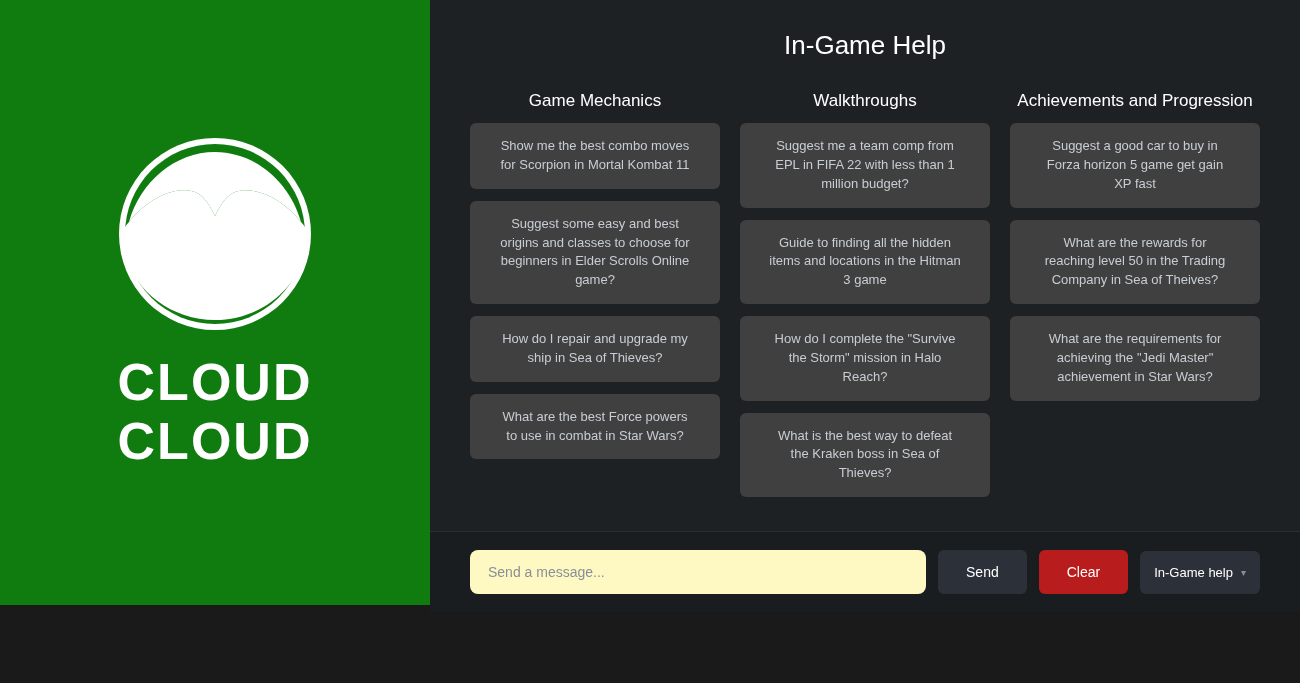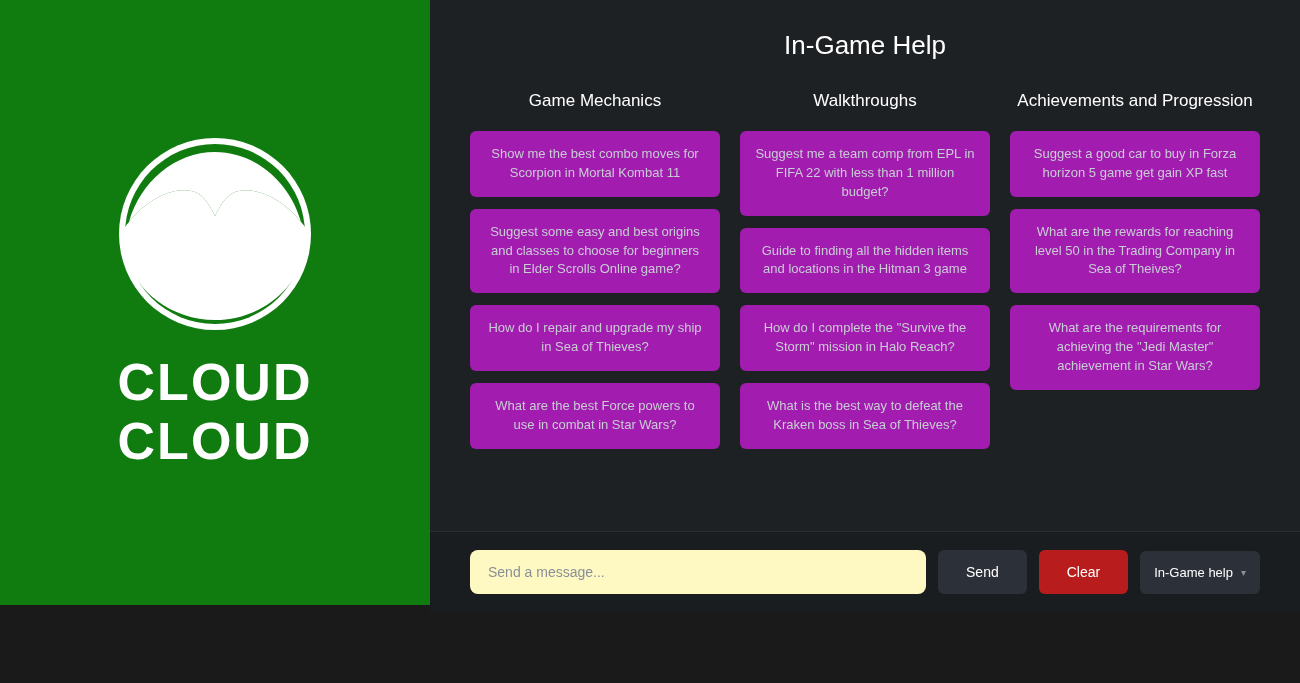--- a/index.html
+++ b/index.html
@@ -84,27 +84,26 @@
       display: flex;
       flex-direction: column;
       gap: 12px;
     }
 
     .category-header {
       color: #ffffff;
       font-size: 17px;
       font-weight: 500;
       text-align: center;
-      margin-bottom: 8px;
     }
 
     .suggestion-card {
-      background: #a21caf;
-      border-radius: 6px;
-      padding: 14px 15px;
+      background: #404040;
+      border-radius: 6px;
+      padding: 14px 29px;
       color: #c8cdd4;
       font-size: 13px;
       text-align: center;
       cursor: pointer;
       line-height: 1.45;
       transition: background 0.15s;
     }
 
     
     .bottom-bar {

